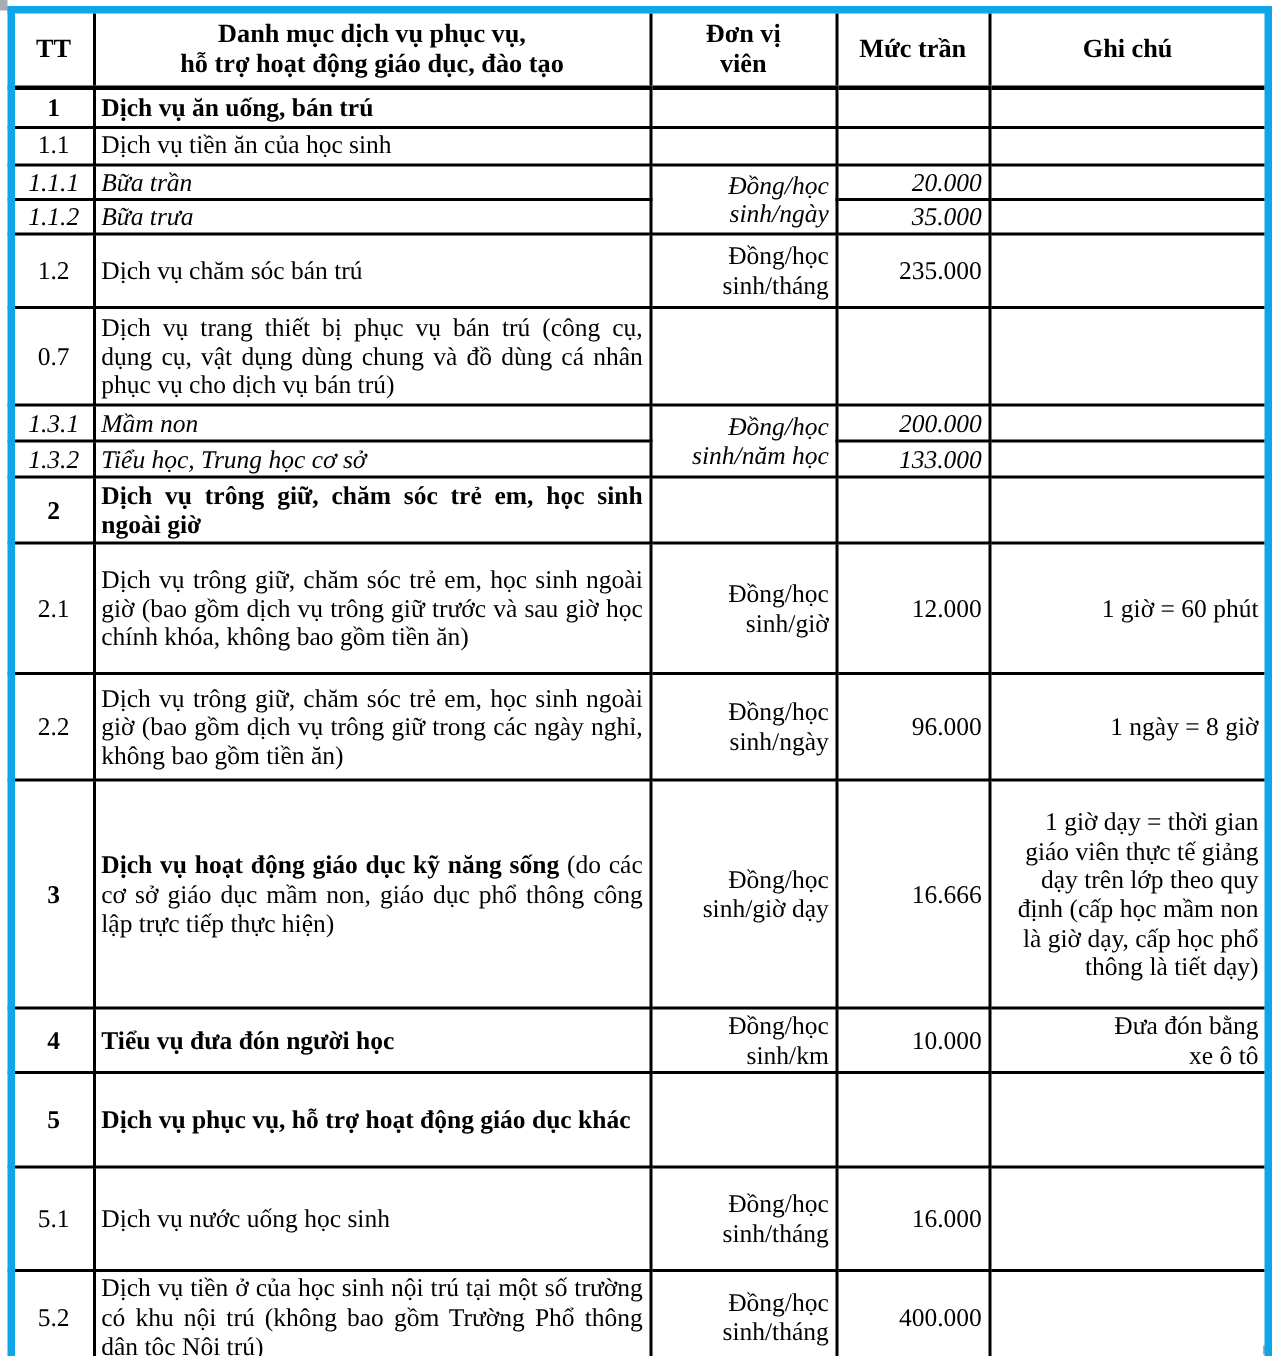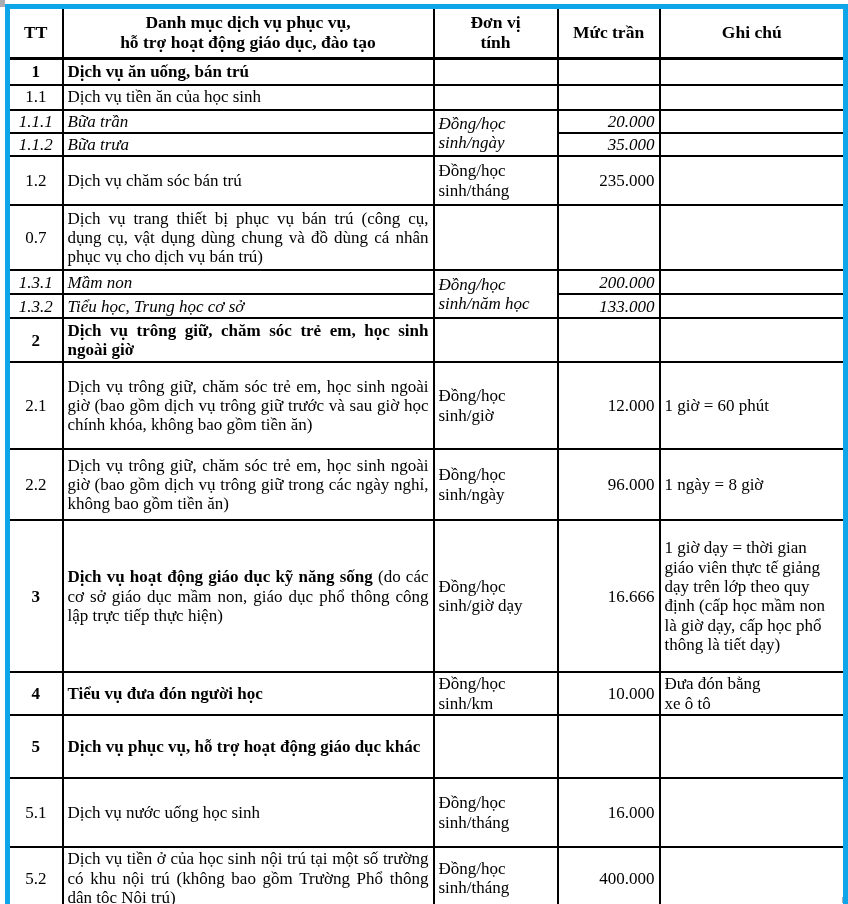--- a/index.html
+++ b/index.html
@@ -33,23 +33,23 @@
   .doc-table thead th {
     border-bottom: 3px solid #000000;
     font-weight: bold;
     text-align: center;
     white-space: pre-line;
     font-size: 17.5px;
     padding: 2px 2px;
   }
   .c-tt    { text-align: center; padding: 1px 2px; }
   .c-name  { text-align: justify; padding: 1px 6px; }
-  .c-unit  { text-align: left; white-space: pre-line; }
+  .c-unit  { text-align: right; white-space: pre-line; }
   .c-price { text-align: right; }
-  .c-note  { text-align: left; white-space: pre-line; }
+  .c-note  { text-align: right; white-space: pre-line; }
   .bold    { font-weight: bold; }
   .italic  { font-style: italic; }
   .artifact {
     position: absolute;
     background: #a9adb3;
   }
   .artifact.tl { left: 0; top: 0; width: 5px; height: 7px; }
   .artifact.br { left: 842px; top: 897px; width: 6px; height: 6px; }
 </style>
 </head>
@@ -65,21 +65,21 @@
     <col style="width:124px">
     <col style="width:102px">
     <col style="width:186px">
   </colgroup>
   <thead>
     <tr style="height:52px">
       <th>TT</th>
       <th>Danh mục dịch vụ phục vụ,
 hỗ trợ hoạt động giáo dục, đào tạo</th>
       <th>Đơn vị
-tính</th>
+viên</th>
       <th>Mức trần</th>
       <th>Ghi chú</th>
     </tr>
   </thead>
   <tbody>
     <tr style="height:26px">
       <td class="c-tt bold">1</td>
       <td class="c-name bold">Dịch vụ ăn uống, bán trú</td>
       <td class="c-unit"></td>
       <td class="c-price"></td>

